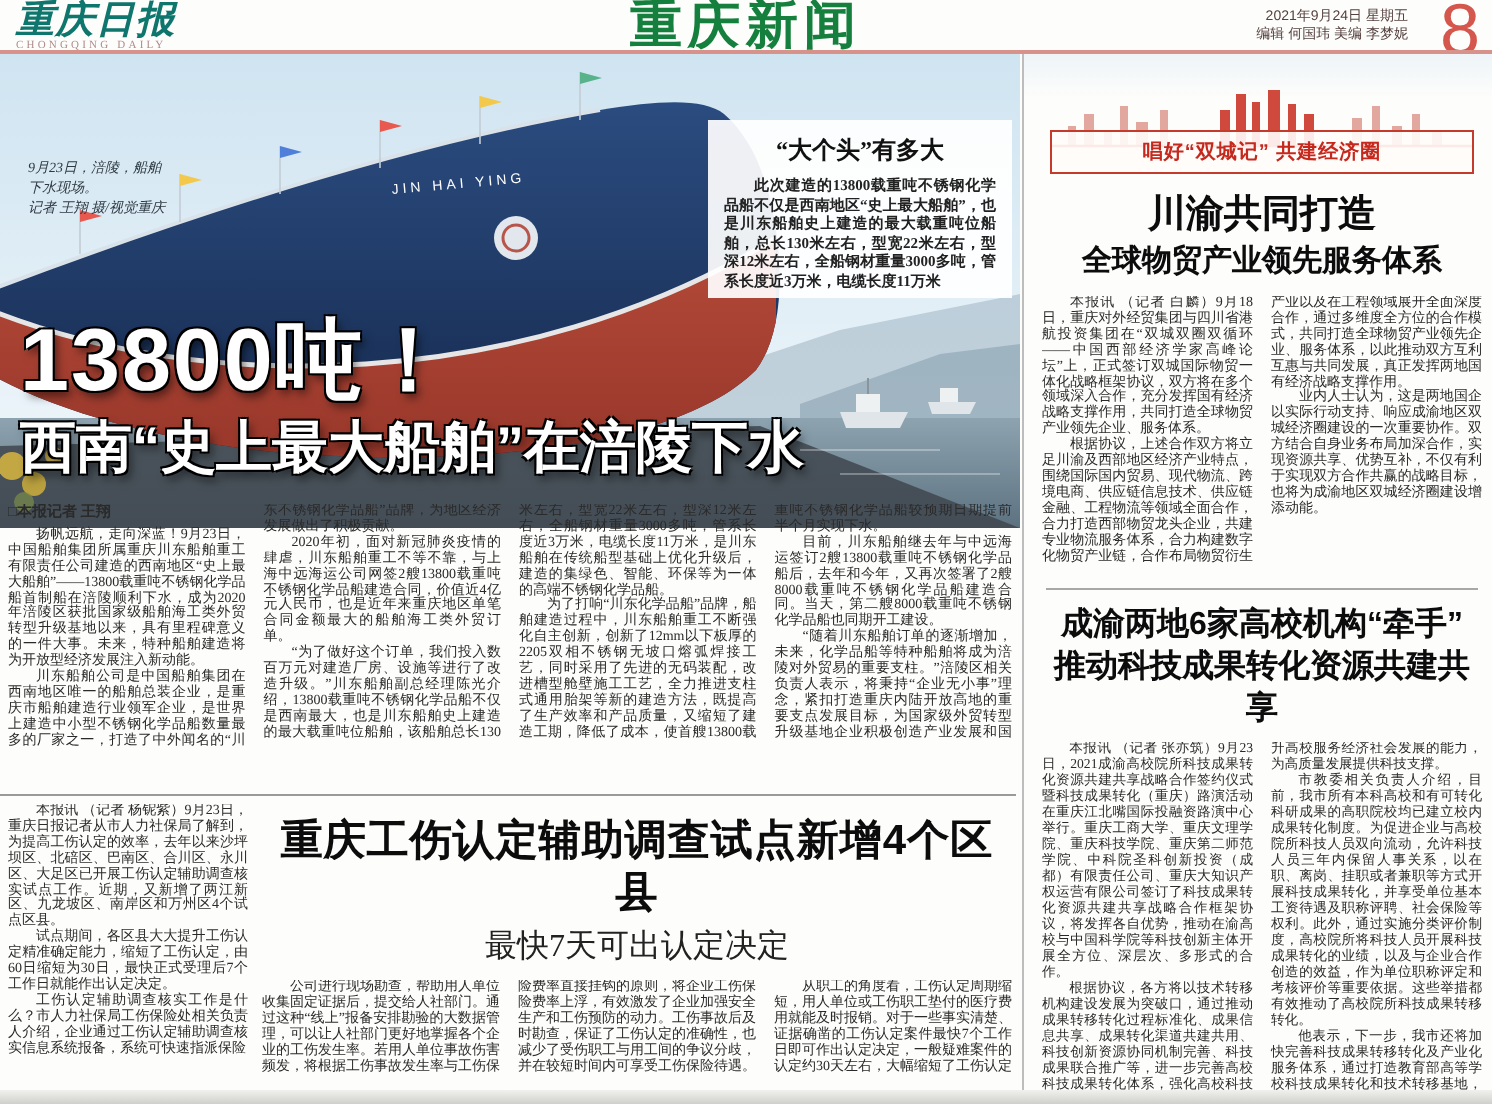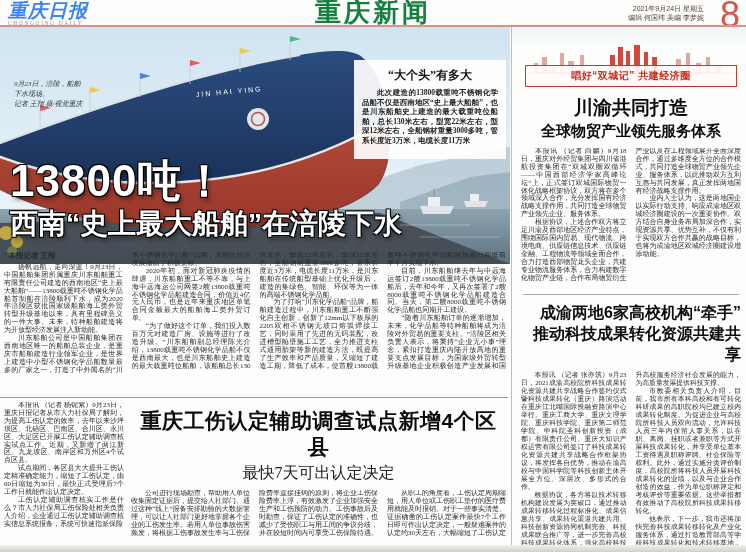--- a/index.html
+++ b/index.html
@@ -4,37 +4,37 @@
 <style>
   html,body{margin:0;padding:0;background:#e9e9e7;}
   .page{
     position:relative;width:746px;height:552px;background:#fdfdfb;
     font-family:"Liberation Serif","DejaVu Serif",serif;color:#222;
     overflow:hidden;margin:0 auto;
   }
   
   .header{position:absolute;top:0;left:0;width:746px;height:26px;}
   .masthead{position:absolute;left:8px;top:1px;line-height:1;}
-  .masthead-cn{font-size:19px;font-weight:bold;font-style:italic;color:#3b82f6;letter-spacing:1px;}
+  .masthead-cn{font-size:19px;font-weight:bold;font-style:italic;color:#0f766e;letter-spacing:1px;}
   .masthead-en{font-size:5.5px;color:#b08a8a;letter-spacing:1.6px;margin-top:1px;}
   .section-title{position:absolute;left:0;right:0;top:0;text-align:center;
     font-size:26px;font-weight:bold;letter-spacing:3px;color:#15803d;line-height:26px;}
   .head-right{position:absolute;right:42px;top:4px;text-align:right;color:#55403f;
     font-size:7px;line-height:9px;font-family:"Liberation Sans",sans-serif;}
   .page-num{position:absolute;right:6px;top:-6px;font-size:36px;color:#d4564c;
     font-family:"Liberation Sans",sans-serif;font-weight:300;}
   .head-rule{position:absolute;top:25px;left:0;width:746px;height:2px;background:#d8928c;}
   
   .photo{position:absolute;top:27px;left:0;width:510px;height:237px;overflow:hidden;}
   .photo svg{display:block;}
   .photo-caption{position:absolute;left:14px;top:52px;font-size:7px;line-height:10px;
     color:#2e3a42;font-style:italic;}
   .photo-caption p{margin:0;}
   .infobox{position:absolute;right:4px;top:33px;width:152px;background:rgba(255,255,255,.92);
-    padding:7px 8px 14px;box-sizing:border-box;}
+    padding:7px 8px 4px;box-sizing:border-box;}
   .infobox-title{font-size:12px;font-weight:bold;text-align:center;margin-bottom:4px;color:#111;}
   .infobox-body{font-size:7.5px;line-height:9.5px;text-align:justify;text-indent:2em;
     color:#222;font-weight:bold;margin:0;}
   .photo-headline{position:absolute;left:10px;bottom:24px;color:#fff;
     font-family:"Liberation Sans","DejaVu Sans",sans-serif;font-weight:900;}
   .ph1{font-size:44px;line-height:46px;letter-spacing:1px;
     text-shadow:-1px -1px 0 #000,1px -1px 0 #000,-1px 1px 0 #000,1px 1px 0 #000,2px 3px 5px rgba(0,0,0,.55);}
   .ph2{font-size:28px;line-height:32px;margin-top:4px;letter-spacing:0px;
     text-shadow:-1px -1px 0 #000,1px -1px 0 #000,-1px 1px 0 #000,1px 1px 0 #000,2px 3px 5px rgba(0,0,0,.55);}
   
@@ -62,21 +62,21 @@
   .banner-box{position:relative;margin:-10px 4px 0;border:1px solid #c43a2b;
     background:rgba(255,252,250,.9);text-align:center;padding:3px 2px;
     color:#c5281c;font-weight:bold;font-size:10px;letter-spacing:0.5px;
     font-family:"Liberation Sans","DejaVu Sans",sans-serif;}
   .rt-headline{margin-top:9px;text-align:center;font-weight:900;color:#0c0c0c;
     font-family:"Liberation Sans","DejaVu Sans",sans-serif;line-height:23px;}
   .rt-h1{font-size:19px;}
   .rt-h2{font-size:15px;}
   .rt-cols{margin-top:6px;column-count:2;column-gap:9px;column-fill:auto;height:138px;overflow:hidden;}
   .right-divider{margin:8px 2px 7px;border-top:1px solid #a8a8a8;}
-  .rb-headline{text-align:right;font-weight:900;color:#0c0c0c;line-height:21px;
+  .rb-headline{text-align:center;font-weight:900;color:#0c0c0c;line-height:21px;
     font-family:"Liberation Sans","DejaVu Sans",sans-serif;font-size:16px;}
   .rb-cols{margin-top:6px;column-count:2;column-gap:9px;column-fill:auto;height:204px;overflow:hidden;font-size:6.8px;line-height:8px;}
   
   .page-edge{position:absolute;left:0;bottom:0;width:746px;height:7px;
     background:linear-gradient(#f1f1ef,#cfcfcb);}
 </style>
 </head>
 <body>
 
 <div class="page">

